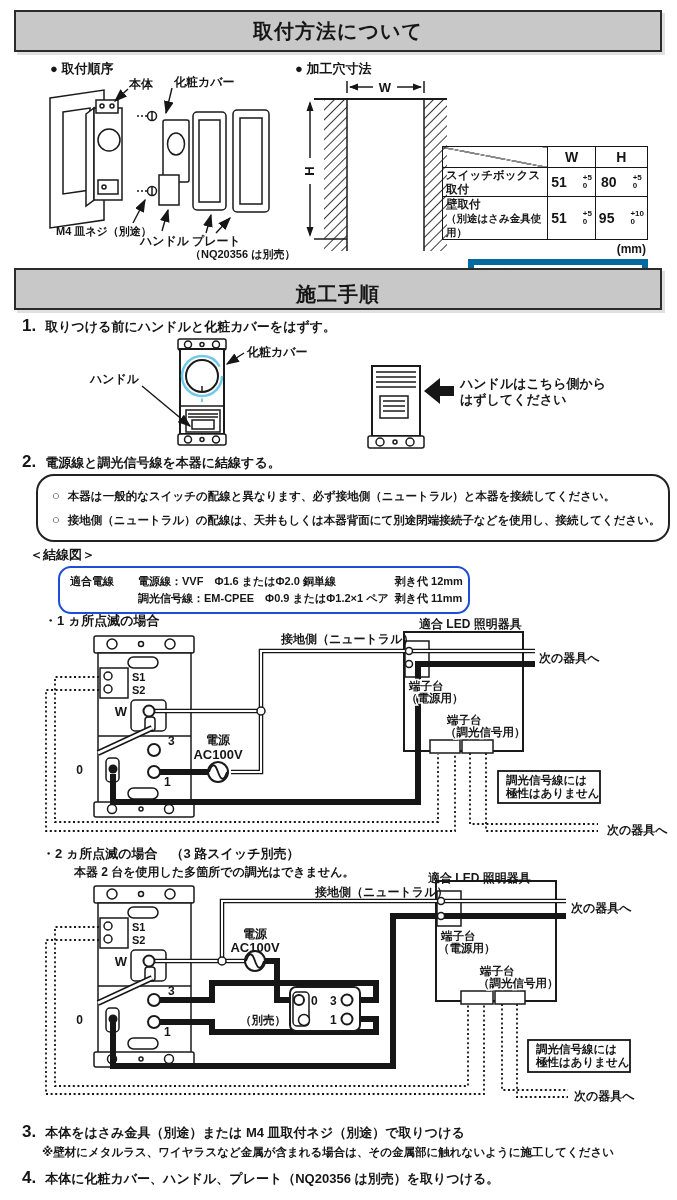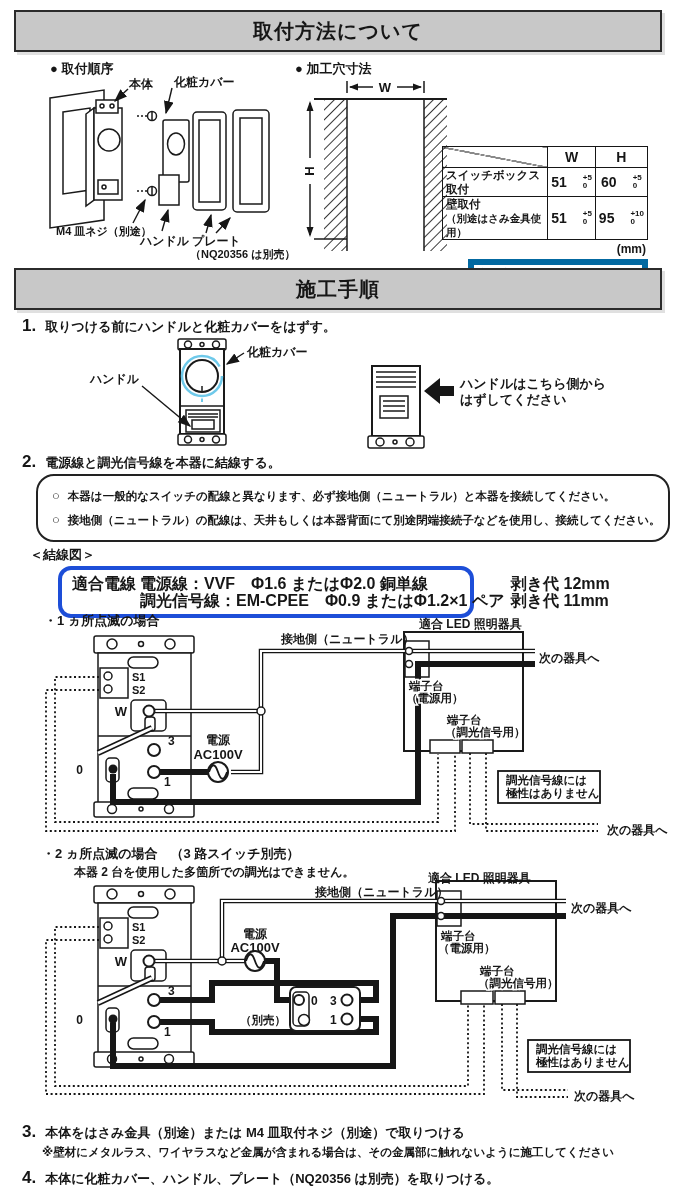--- a/index.html
+++ b/index.html
@@ -13,24 +13,24 @@
   .step-row{position:absolute;display:flex;align-items:baseline;gap:9px;}
   .step-num{font-size:17px;font-weight:700;}
   .step-text{font-size:13px;font-weight:700;}
   .step-note{font-size:11.5px;font-weight:600;margin-left:20px;margin-top:3px;}
   .notes-box{position:absolute;left:36px;top:474px;width:604px;border:2px solid #222;
              border-radius:18px;padding:8px 12px 8px 14px;}
   .note-line{display:flex;align-items:baseline;gap:8px;white-space:nowrap;
              font-size:11.5px;font-weight:700;line-height:24px;}
   .note-marker{font-size:13px;}
   .fig-title{position:absolute;left:30px;top:546px;font-size:13px;font-weight:700;}
-  .spec-box{position:absolute;left:58px;top:566px;width:388px;border:4px solid #1d4ed8;
+  .spec-box{position:absolute;left:58px;top:566px;width:388px;border:2px solid #1d4ed8;
             border-radius:13px;padding:5px 10px;display:grid;
             grid-template-columns:62px 1fr 84px;column-gap:6px;
-            font-size:16px;font-weight:700;line-height:17px;white-space:nowrap;}
+            font-size:11px;font-weight:700;line-height:17px;white-space:nowrap;}
   
   .tbl-stack{position:absolute;left:428px;top:88px;width:206px;display:flex;flex-direction:column;}
   table.dim{border-collapse:collapse;width:206px;}
   table.dim td{border:1.5px solid #161616;padding:0 3px;}
   .cell-diag{background:linear-gradient(to top right,transparent 48.8%,#161616 48.8%,#161616 51.2%,transparent 51.2%);}
   .cell-wh{text-align:center;font-size:14px;font-weight:700;width:39px;height:20px;}
   .cell-name{font-size:11.5px;font-weight:700;line-height:14px;}
   .cell-val{text-align:center;}
   .val-wrap{display:flex;align-items:center;justify-content:center;gap:16px;}
   .val-main{font-size:14px;font-weight:700;}
@@ -166,21 +166,21 @@
                 <span class="val-wrap">
                   <span class="val-main">51</span>
                   <span class="tol">
                     <span>+5</span>
                     <span>0</span>
                   </span>
                 </span>
               </td>
           <td class="cell-val">
                 <span class="val-wrap">
-                  <span class="val-main">60</span>
+                  <span class="val-main">80</span>
                   <span class="tol">
                     <span>+5</span>
                     <span>0</span>
                   </span>
                 </span>
               </td>
         </tr>
         <tr>
           <td class="cell-name">
                 <div>壁取付</div>
@@ -205,21 +205,21 @@
                 </span>
               </td>
         </tr>
       </tbody>
         </table>
       <div class="unit">(mm)</div>
       <div class="doc-box">施工説 No. NQ20355-S3AV2</div>
     </div>
   </div>
 
-  <div class="bar" style="top:268px;">
+  <div class="bar" style="top:268px;align-items:flex-end;">
     <span>施工手順</span>
   </div>
 
   <div class="step-row" style="left:22px;top:316px;">
     <span class="step-num">1.</span>
     <span class="step-text">取りつける前にハンドルと化粧カバーをはずす。</span>
   </div>
 
   <svg style="left:20px;top:336px;" width="640" height="118" viewBox="0 0 640 118">
 

